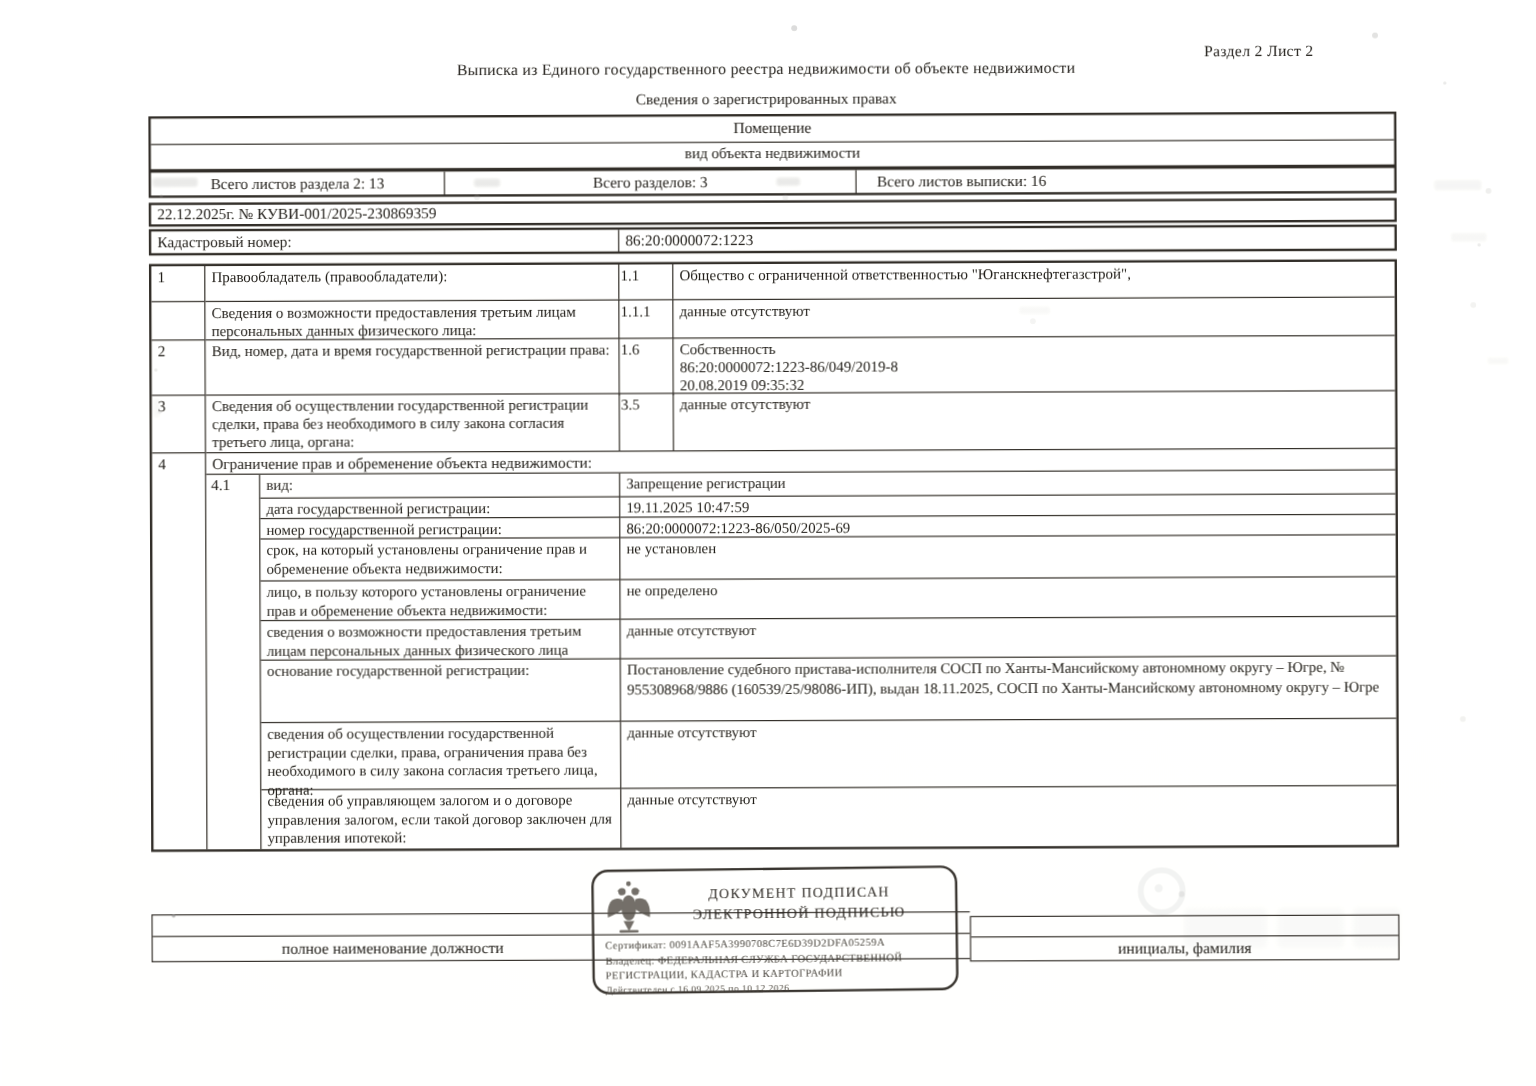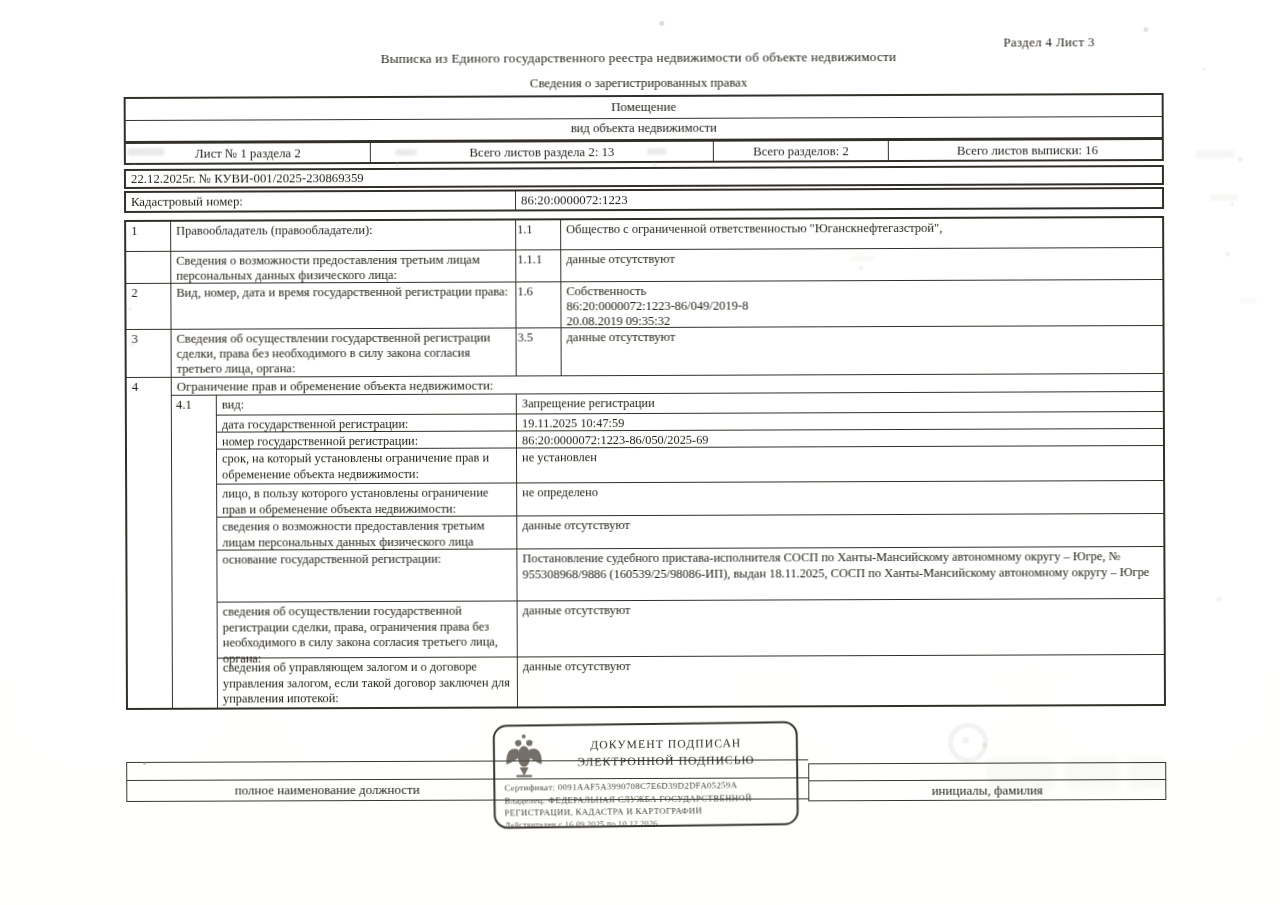--- a/index.html
+++ b/index.html
@@ -78,33 +78,32 @@
                 718px -493px 0 1px rgba(175,175,175,.3),
                 1075px -160px 0 1px rgba(165,165,165,.3),
                 840px -15px 0 1px rgba(160,160,160,.35);}
   .smudge{background:rgba(130,130,130,.18);filter:blur(1.5px);border-radius:2px;}
 </style>
 </head>
 <body>
 
 <div class="sheet">
 
-  <div class="abs corner">Раздел 4 Лист 3</div>
+  <div class="abs corner">Раздел 2 Лист 2</div>
   <div class="abs title ctr">Выписка из Единого государственного реестра недвижимости об объекте недвижимости</div>
   <div class="abs subtitle ctr">Сведения о зарегистрированных правах</div>
 
   <div class="abs box objbox">
     <div class="r1 ctr">Помещение</div>
     <div class="r2 ctr">вид объекта недвижимости</div>
   </div>
 
   <div class="abs box sheetsrow">
-    <div>Лист № 1 раздела 2</div>
     <div>Всего листов раздела 2: 13</div>
-    <div>Всего разделов: 2</div>
+    <div>Всего разделов: 3</div>
     <div>Всего листов выписки: 16</div>
   </div>
 
   <div class="abs box orderrow">22.12.2025г. № КУВИ-001/2025-230869359</div>
 
   <div class="abs box cadrow">
     <div>Кадастровый номер:</div>
     <div>86:20:0000072:1223</div>
   </div>
 

